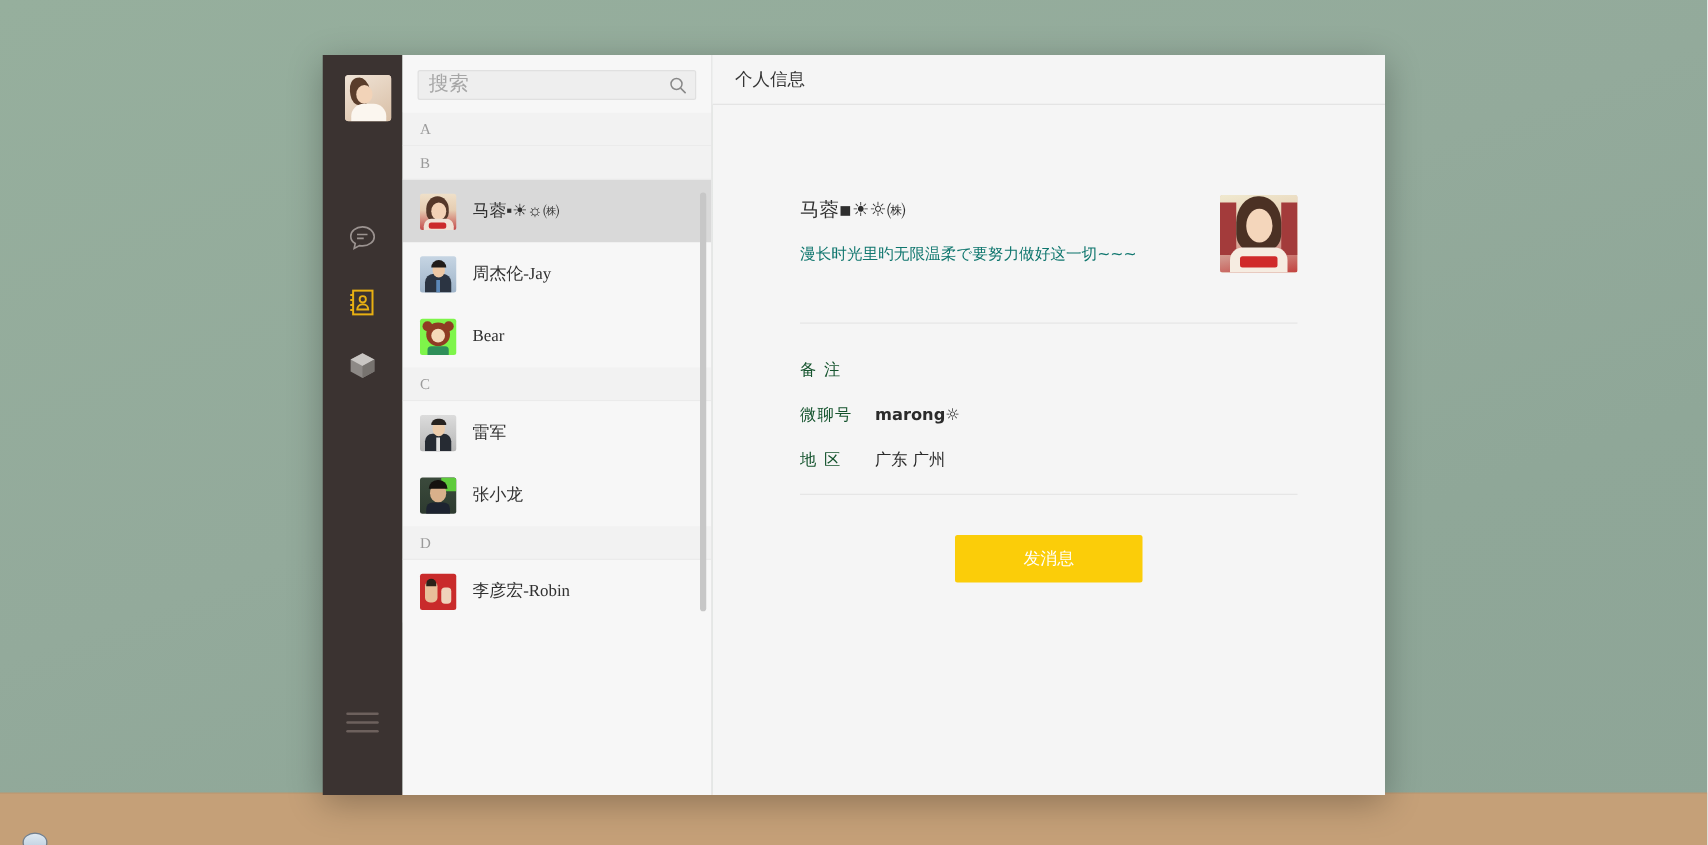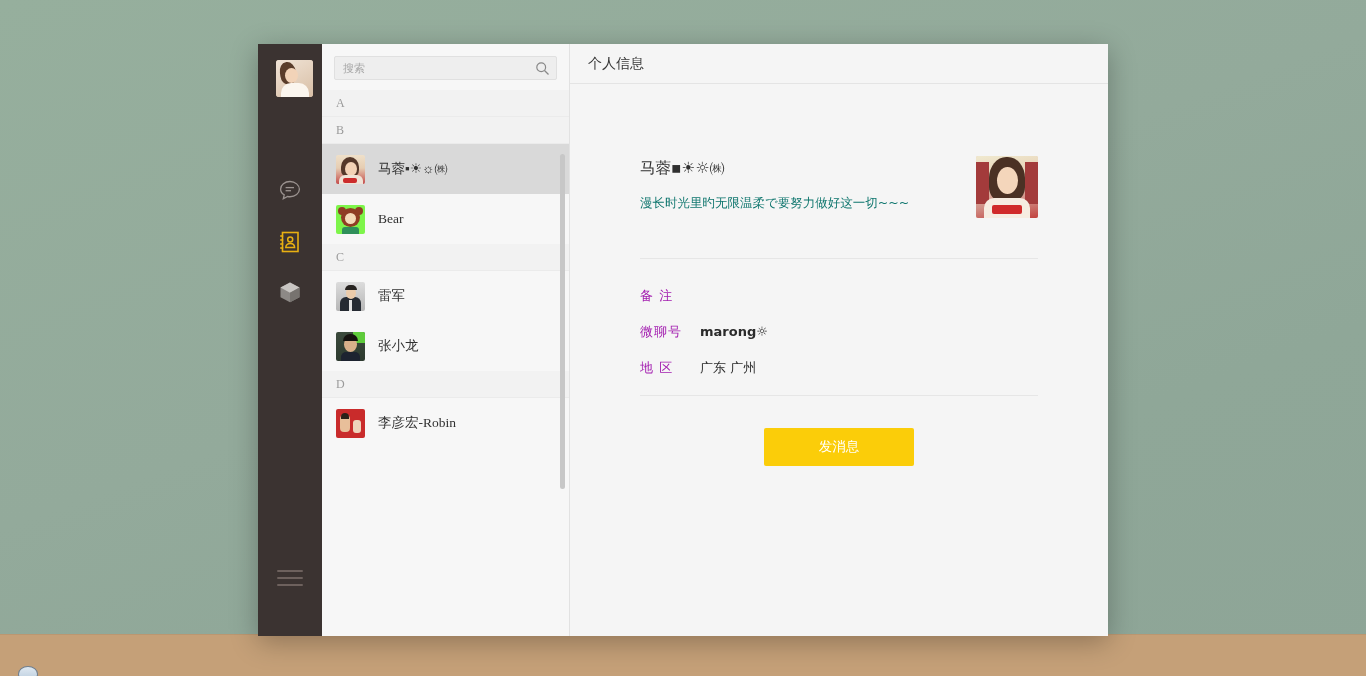--- a/index.html
+++ b/index.html
@@ -127,21 +127,21 @@
     border: 1px solid #e0e0e0;
     border-radius: 2px;
   }
   #search-input {
     width: 100%;
     height: 100%;
     border: 0;
     outline: 0;
     background: transparent;
     padding: 0 26px 0 8px;
-    font-size: 11px;
+    font-size: 16px;
     color: #555;
     font-family: "Liberation Sans", "DejaVu Sans", sans-serif;
   }
   #search-input::placeholder { color: #a6a6a6; }
   #search-icon {
     position: absolute;
     right: 6px; top: 4px;
     width: 15px; height: 15px;
     pointer-events: none;
   }
@@ -320,21 +320,21 @@
   }
   .detail-row {
     display: flex;
     align-items: baseline;
     margin-bottom: 18px;
   }
   .detail-label {
     width: 60px;
     flex: 0 0 60px;
     font-size: 13px;
-    color: #a21caf;
+    color: #14532d;
     letter-spacing: 1px;
     font-family: "DejaVu Sans", "Liberation Sans", sans-serif;
   }
   .detail-value {
     font-size: 13px;
     color: #2b2b2b;
     font-family: "DejaVu Sans", "Liberation Sans", sans-serif;
   }
   .detail-value.mono-bold {
     font-weight: bold;
@@ -435,20 +435,30 @@
             <div class="contact-avatar av-marong">
               <div class="av-lay p1"></div>
               <div class="av-lay p2"></div>
               <div class="av-lay p3"></div>
               <div class="av-lay p4"></div>
               <div class="av-lay p5"></div>
             </div>
             <span class="contact-name">马蓉▪☀☼㈱</span>
           </div>
           <div class="contact-row">
+            <div class="contact-avatar av-jay">
+              <div class="av-lay p1"></div>
+              <div class="av-lay p2"></div>
+              <div class="av-lay p3"></div>
+              <div class="av-lay p4"></div>
+              <div class="av-lay p5"></div>
+            </div>
+            <span class="contact-name">周杰伦-Jay</span>
+          </div>
+          <div class="contact-row">
             <div class="contact-avatar av-bear">
               <div class="av-lay p1"></div>
               <div class="av-lay p2"></div>
               <div class="av-lay p3"></div>
               <div class="av-lay p4"></div>
               <div class="av-lay p5"></div>
             </div>
             <span class="contact-name">Bear</span>
           </div>
           <div class="letter-header">C</div>

